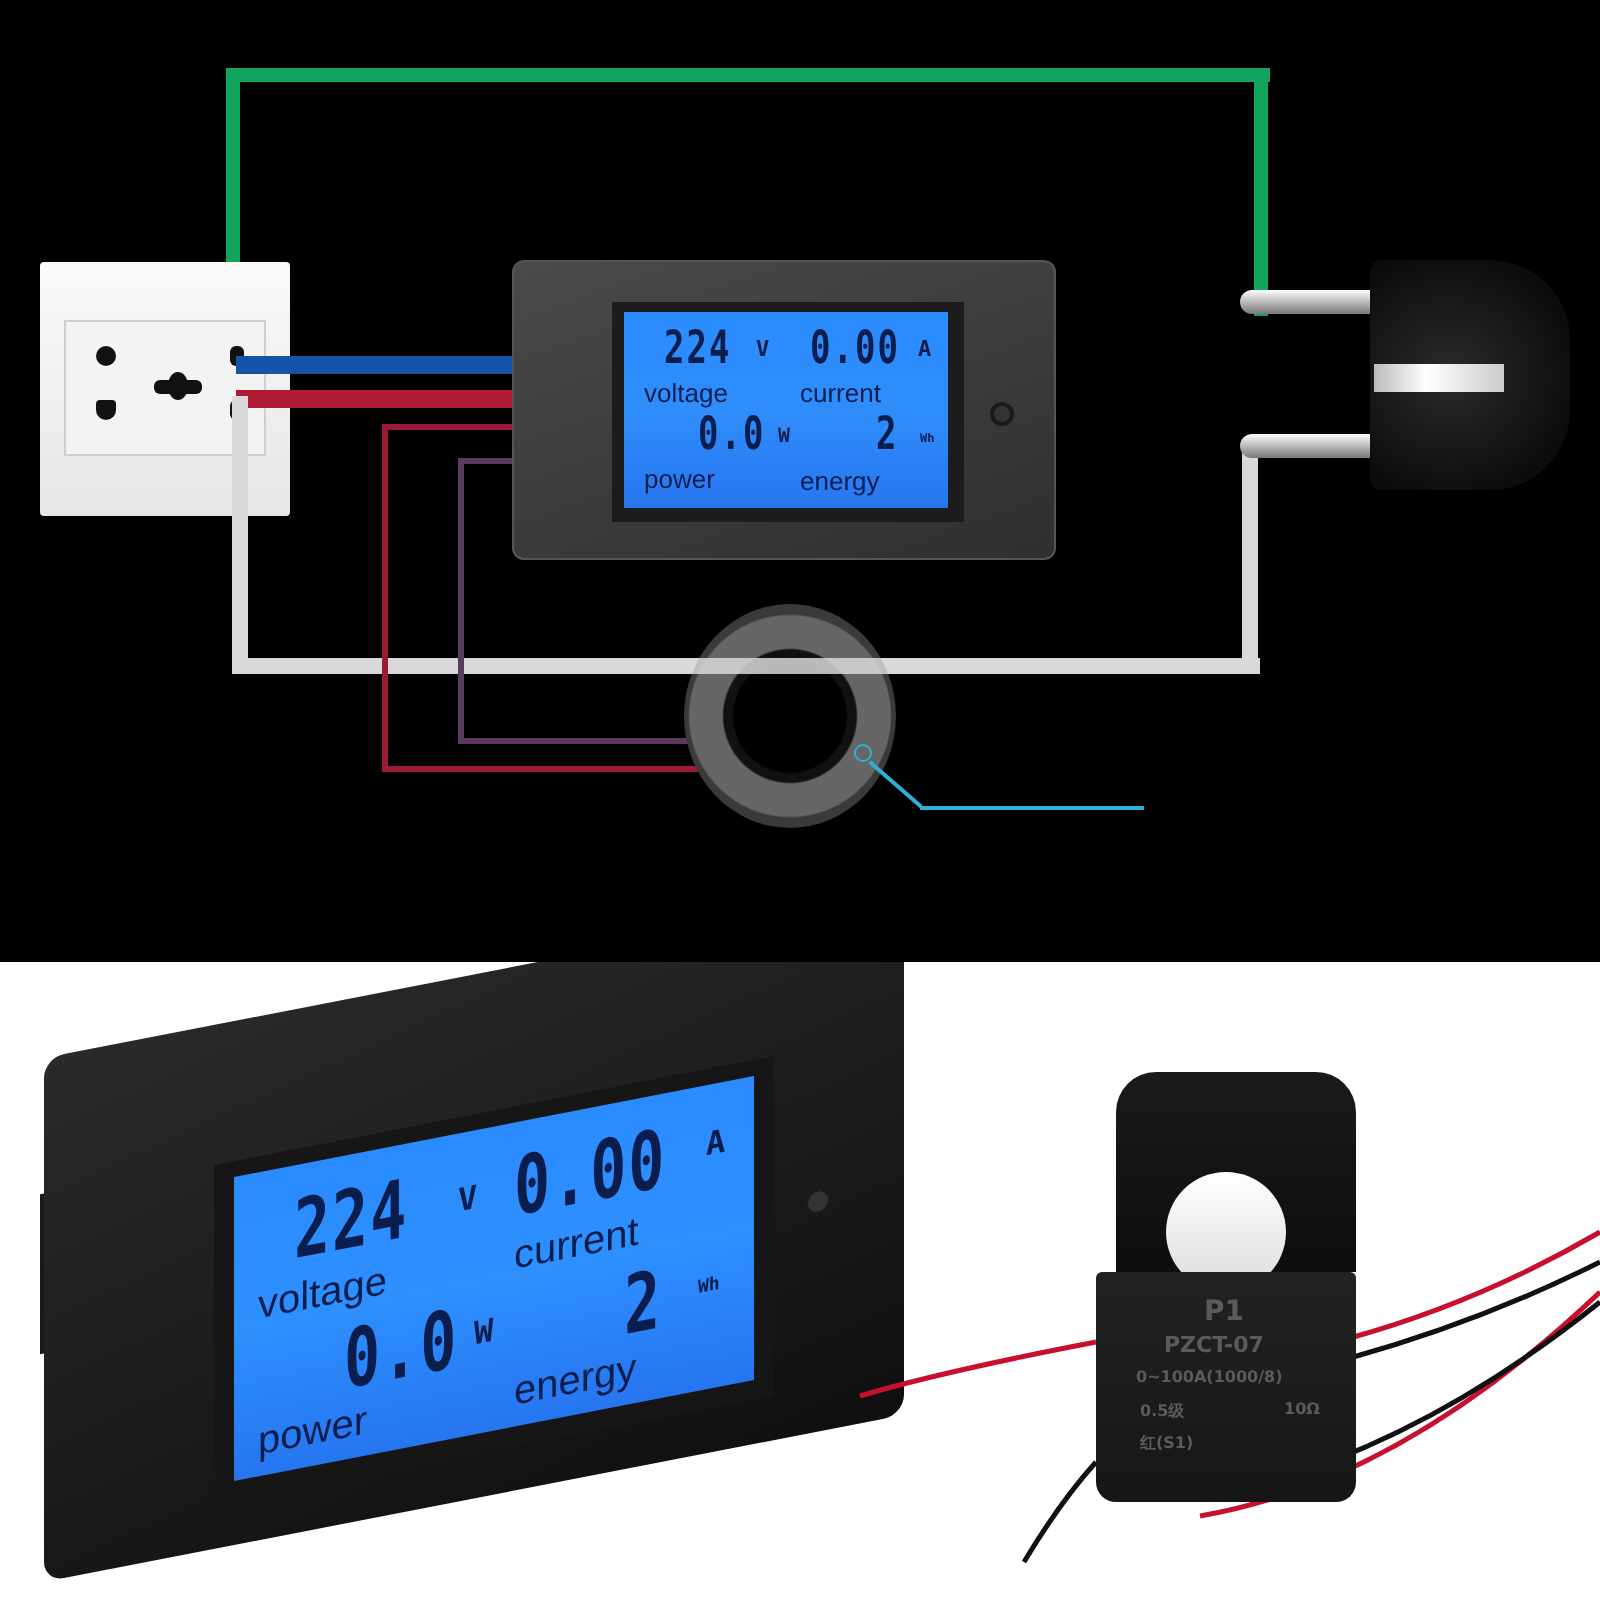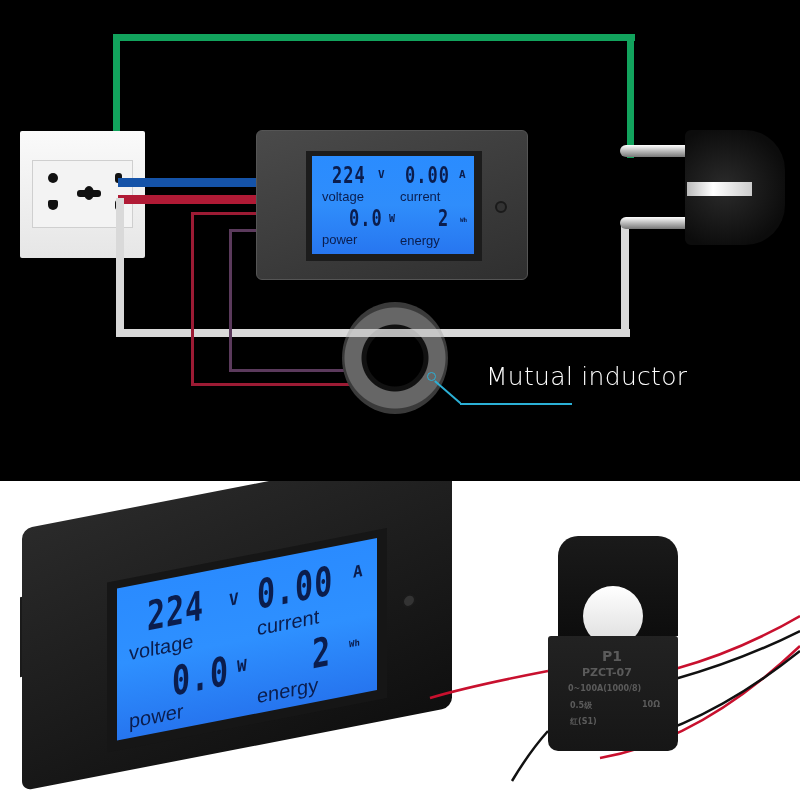--- a/index.html
+++ b/index.html
@@ -108,21 +108,20 @@
     <div class="prong" style="left:2px;top:52px;width:65px;height:14px;border-radius:0;background:linear-gradient(90deg,#bbb,#fff 40%,#ccc);"></div>
   </div>
 
   <div class="ring"></div>
 
   <div class="wire" style="left:342px;top:329px;width:106px;height:8px;background:#d9d9d9;opacity:0.85;"></div>
 
   <div class="callout-dot"></div>
   <div class="callout-line" style="left:435px;top:380px;width:34px;background:#2bb0d6;transform:rotate(41deg);"></div>
   <div class="callout-line" style="left:460px;top:403px;width:112px;"></div>
-  <div class="callout-text">Mutual inductor</div>
 </div>
 
 <div id="bottom">
 
   <div class="side-tab" style="left:20px;top:115px;width:12px;height:80px;transform:skewY(-11deg);"></div>
   <div class="side-tab" style="left:38px;top:200px;width:12px;height:70px;"></div>
 
   <div class="meter-big">
     <div class="lcd-frame2">
       <div class="lcd2">

